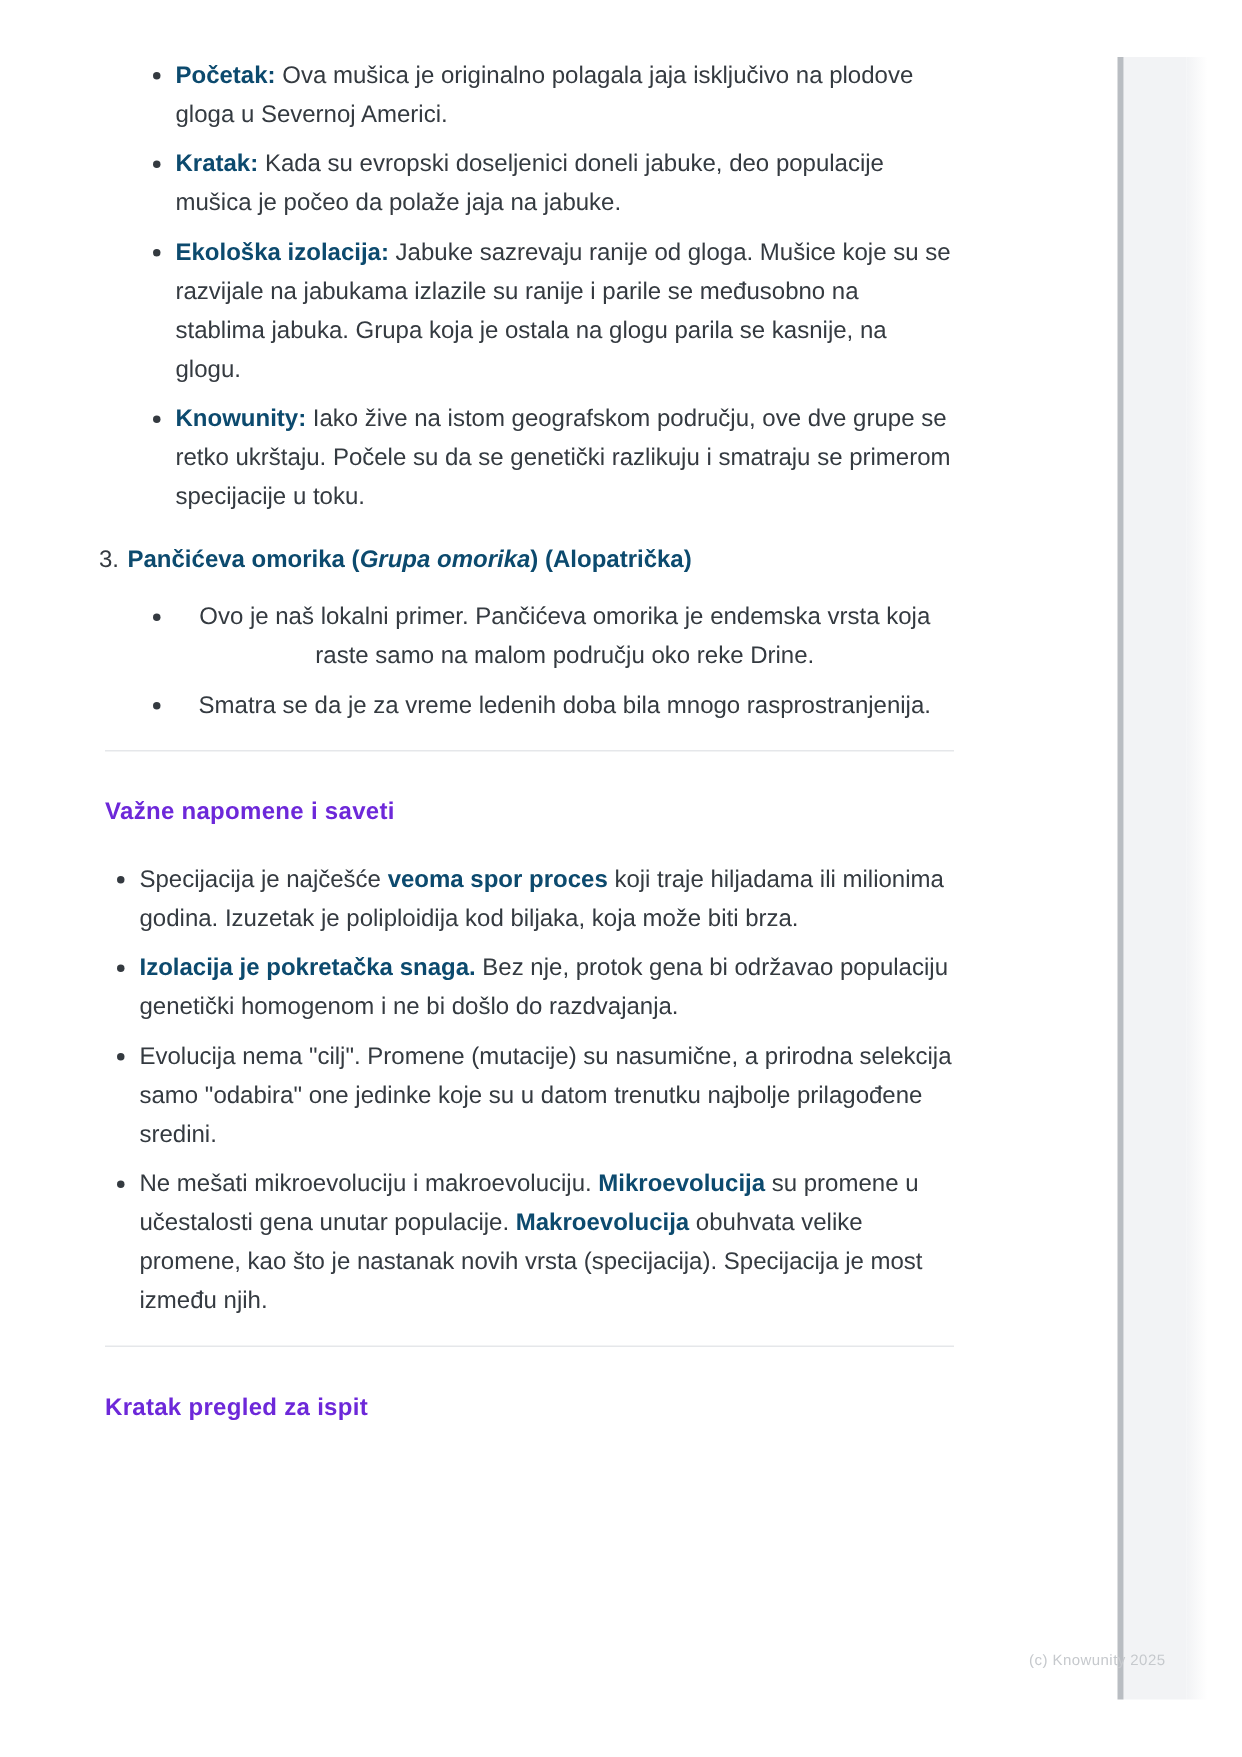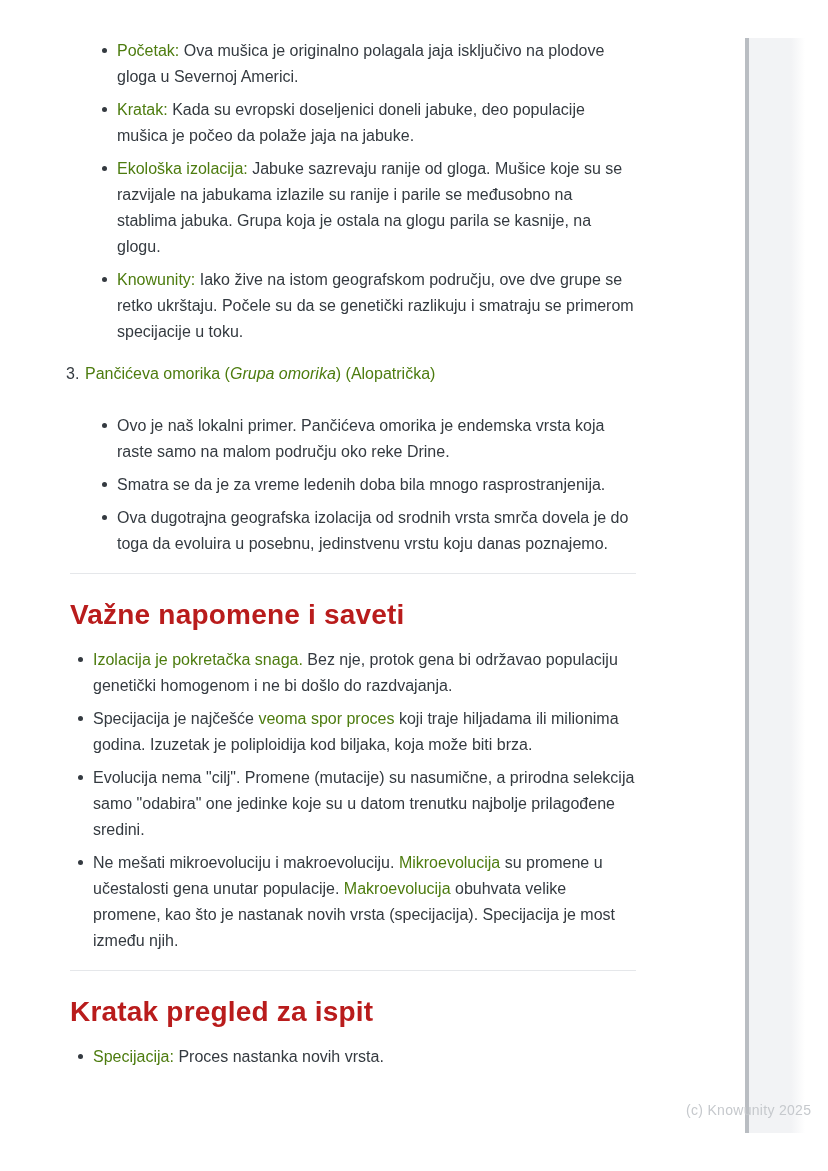--- a/index.html
+++ b/index.html
@@ -9,30 +9,30 @@
        font-size:16px;line-height:26px;}
   ul{list-style:none;margin:0;padding:0;}
   .lv2 > li{position:relative;padding-left:47px;margin-top:7px;}
   .lv2 > li:first-child{margin-top:0;}
   .lv2 > li::before{content:"";position:absolute;left:32px;top:10px;width:5px;height:5px;
        border-radius:50%;background:#343a40;}
   .lv1 > li{position:relative;padding-left:23px;margin-top:7px;}
   .lv1 > li:first-child{margin-top:0;}
   .lv1 > li::before{content:"";position:absolute;left:8px;top:10px;width:5px;height:5px;
        border-radius:50%;background:#343a40;}
-  .b{font-weight:400;color:#4d7c0f;}
+  .b{font-weight:700;color:#0c4a6e;}
   .i{font-style:italic;}
   .oli{position:relative;margin-top:16px;padding-left:15px;font-weight:700;color:#2b3036;}
   .oli .num{position:absolute;left:-4px;font-weight:400;color:#343a40;}
-  .sub{margin-top:26px;}
+  .sub{margin-top:12px;text-align:center;}
   hr.divider{border:none;border-top:1px solid #e5e7ea;margin:16px 0 0 0;}
-  h2.sec{font-size:28px;line-height:30px;font-weight:700;color:#b91c1c;
+  h2.sec{font-size:16px;line-height:30px;font-weight:700;color:#6d28d9;
        margin:26px 0 0 0;letter-spacing:0.2px;}
   .sec-list{margin-top:17px;}
-  .watermark{position:absolute;left:686px;top:1102px;font-size:14px;letter-spacing:0.3px;
+  .watermark{position:absolute;left:686px;top:1102px;font-size:10px;letter-spacing:0.3px;
        color:#c6c9cd;z-index:3;white-space:nowrap;text-align:right;}
   .page-edge-line{position:absolute;left:745px;top:38px;width:4px;height:1095px;
        background:#b9bdc2;z-index:2;}
   .next-page-panel{position:absolute;left:749px;top:38px;width:42px;height:1095px;
        background:#f2f3f5;z-index:1;}
   .next-page-fade{position:absolute;left:791px;top:38px;width:14px;height:1095px;
        background:linear-gradient(to right,#f2f3f5,#ffffff);z-index:1;}
 </style>
 </head>
 <body>
@@ -56,51 +56,45 @@
       </li>
     </ul>
 
     <div class="oli">
       <span class="num">3.</span><span class="b">Pančićeva omorika (</span><span class="b i">Grupa omorika</span><span class="b">) (Alopatrička)</span>
     </div>
 
     <ul class="lv2 sub">
       <li><span>Ovo je naš lokalni primer. Pančićeva omorika je endemska vrsta koja raste samo na malom području oko reke Drine.</span></li>
       <li><span>Smatra se da je za vreme ledenih doba bila mnogo rasprostranjenija.</span></li>
-      <li><span>Ova dugotrajna geografska izolacija od srodnih vrsta smrča dovela je do toga da evoluira u posebnu, jedinstvenu vrstu koju danas poznajemo.</span></li>
     </ul>
 
     <hr class="divider">
 
     <h2 class="sec">Važne napomene i saveti</h2>
 
     <ul class="lv1 sec-list">
       <li>
-        <span class="b">Izolacija je pokretačka snaga.</span><span> Bez nje, protok gena bi održavao populaciju genetički homogenom i ne bi došlo do razdvajanja.</span>
+        <span>Specijacija je najčešće </span><span class="b">veoma spor proces</span><span> koji traje hiljadama ili milionima godina. Izuzetak je poliploidija kod biljaka, koja može biti brza.</span>
       </li>
       <li>
-        <span>Specijacija je najčešće </span><span class="b">veoma spor proces</span><span> koji traje hiljadama ili milionima godina. Izuzetak je poliploidija kod biljaka, koja može biti brza.</span>
+        <span class="b">Izolacija je pokretačka snaga.</span><span> Bez nje, protok gena bi održavao populaciju genetički homogenom i ne bi došlo do razdvajanja.</span>
       </li>
       <li>
         <span>Evolucija nema "cilj". Promene (mutacije) su nasumične, a prirodna selekcija samo "odabira" one jedinke koje su u datom trenutku najbolje prilagođene sredini.</span>
       </li>
       <li>
         <span>Ne mešati mikroevoluciju i makroevoluciju. </span><span class="b">Mikroevolucija</span><span> su promene u učestalosti gena unutar populacije. </span><span class="b">Makroevolucija</span><span> obuhvata velike promene, kao što je nastanak novih vrsta (specijacija). Specijacija je most između njih.</span>
       </li>
     </ul>
 
     <hr class="divider">
 
     <h2 class="sec">Kratak pregled za ispit</h2>
 
-    <ul class="lv1 sec-list">
-      <li>
-        <span class="b">Specijacija:</span><span> Proces nastanka novih vrsta.</span>
-      </li>
-    </ul>
 
   </div>
 
   <div class="next-page-panel"></div>
   <div class="next-page-fade"></div>
   <div class="page-edge-line"></div>
 
   <div class="watermark">(c) Knowunity 2025</div>
 
 </div>

